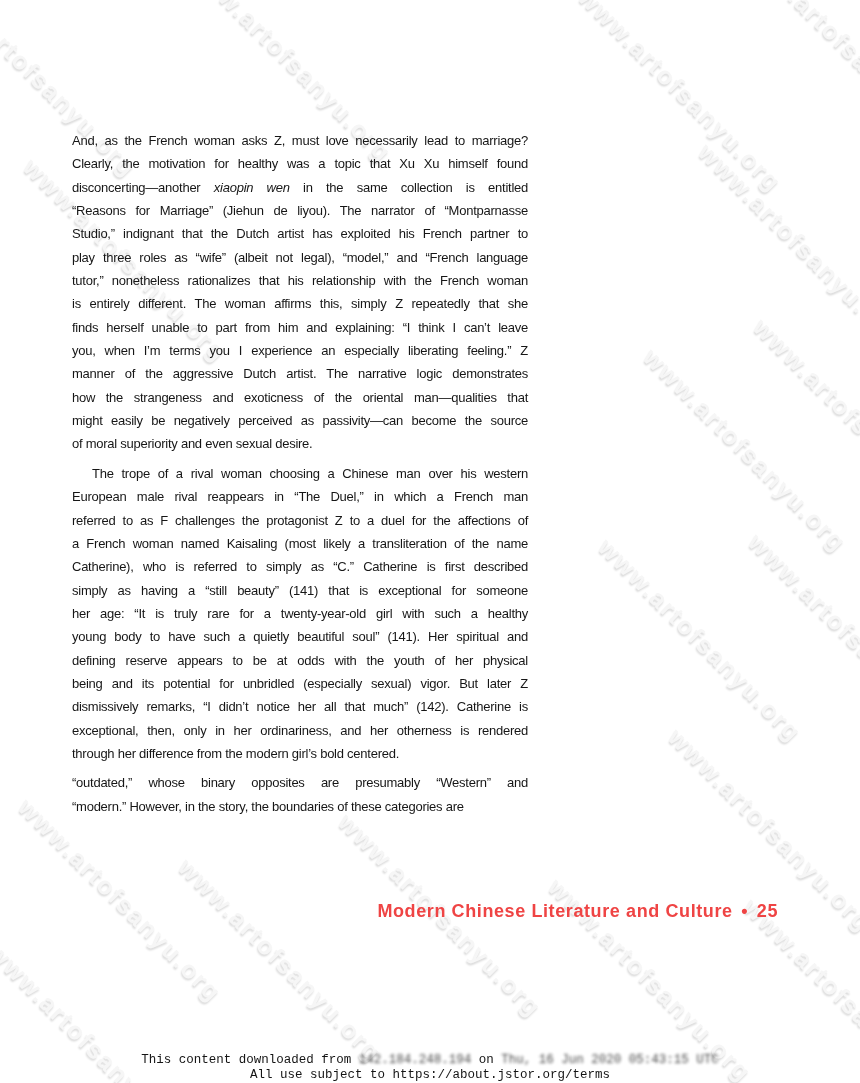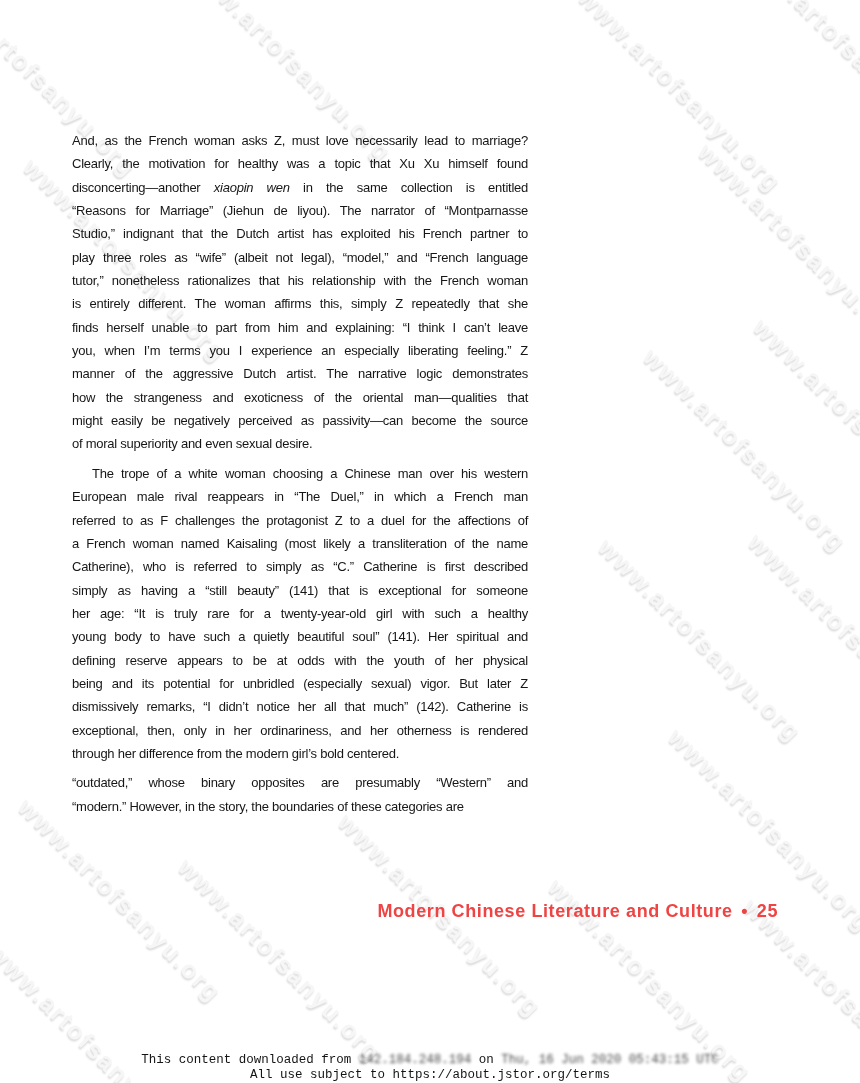--- a/index.html
+++ b/index.html
@@ -123,21 +123,21 @@
         <div class="line">tutor,” nonetheless rationalizes that his relationship with the French woman</div>
         <div class="line">is entirely different. The woman affirms this, simply Z repeatedly that she</div>
         <div class="line">finds herself unable to part from him and explaining: “I think I can’t leave</div>
         <div class="line">you, when I’m terms you I experience an especially liberating feeling.” Z</div>
         <div class="line">manner of the aggressive Dutch artist. The narrative logic demonstrates</div>
         <div class="line">how the strangeness and exoticness of the oriental man—qualities that</div>
         <div class="line">might easily be negatively perceived as passivity—can become the source</div>
         <div class="line last">of moral superiority and even sexual desire.</div>
       </div>
       <div class="para">
-        <div class="line indent">The trope of a white woman choosing a Chinese man over his western</div>
+        <div class="line indent">The trope of a rival woman choosing a Chinese man over his western</div>
         <div class="line">European male rival reappears in “The Duel,” in which a French man</div>
         <div class="line">referred to as F challenges the protagonist Z to a duel for the affections of</div>
         <div class="line">a French woman named Kaisaling (most likely a transliteration of the name</div>
         <div class="line">Catherine), who is referred to simply as “C.” Catherine is first described</div>
         <div class="line">simply as having a “still beauty” (141) that is exceptional for someone</div>
         <div class="line">her age: “It is truly rare for a twenty-year-old girl with such a healthy</div>
         <div class="line">young body to have such a quietly beautiful soul” (141). Her spiritual and</div>
         <div class="line">defining reserve appears to be at odds with the youth of her physical</div>
         <div class="line">being and its potential for unbridled (especially sexual) vigor. But later Z</div>
         <div class="line">dismissively remarks, “I didn’t notice her all that much” (142). Catherine is</div>

